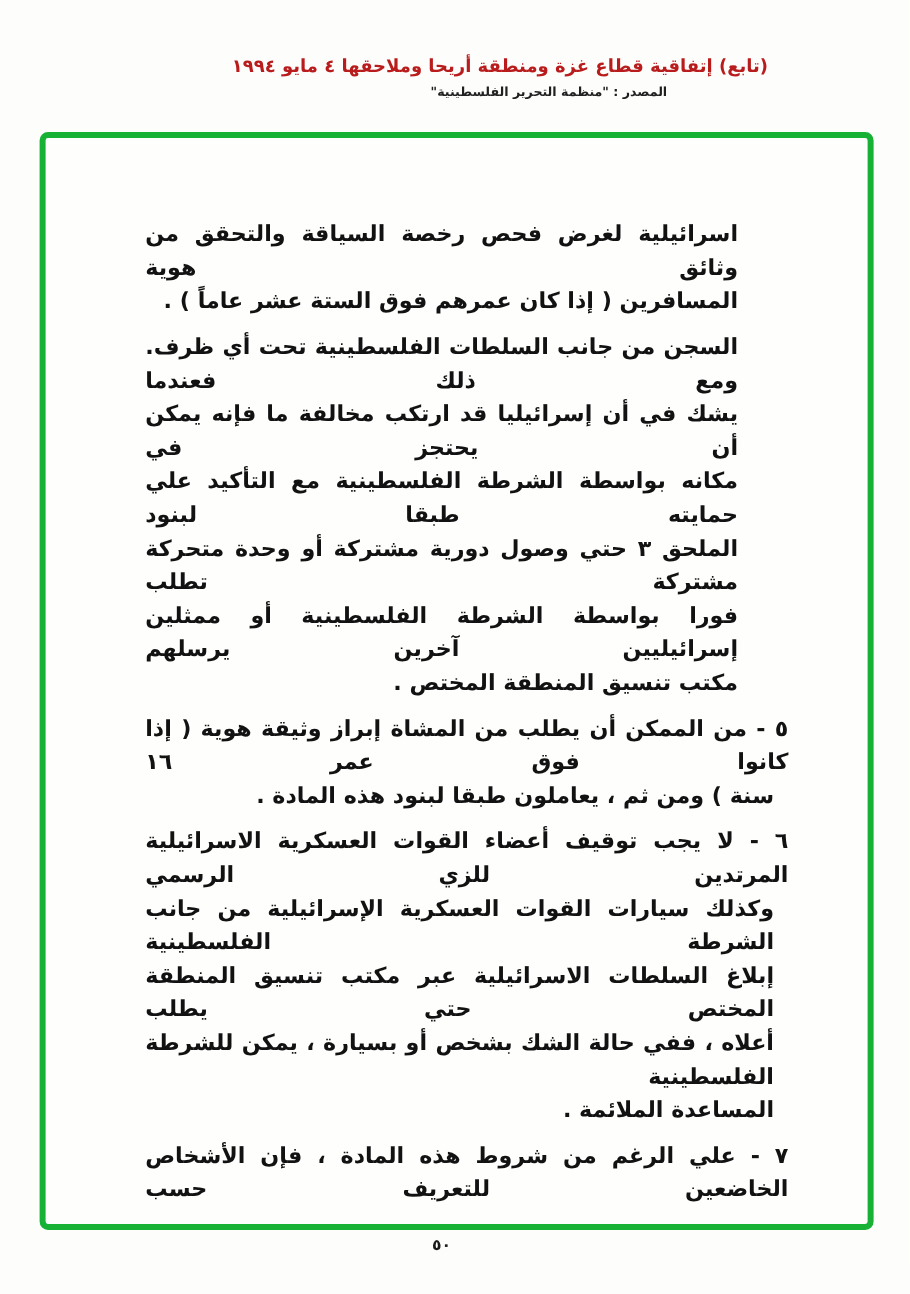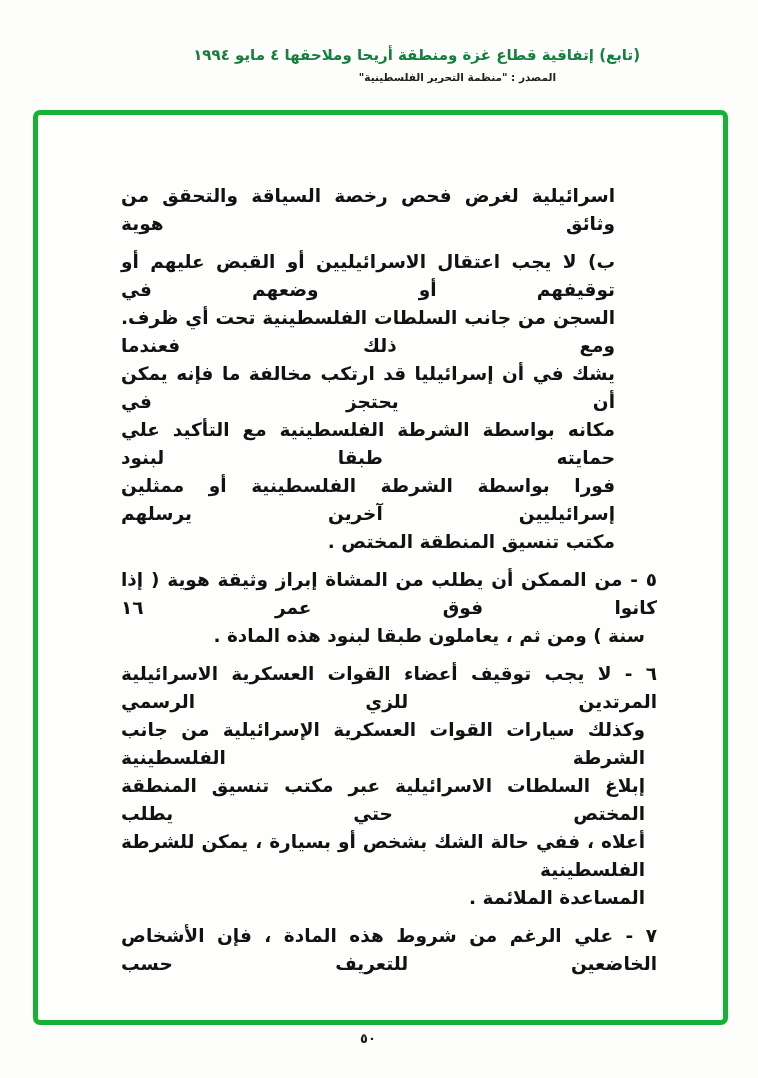--- a/index.html
+++ b/index.html
@@ -7,21 +7,21 @@
     width:758px;height:1078px;position:relative;overflow:hidden;
     background:#fdfdfb;
     font-family:"DejaVu Sans", sans-serif;
     color:#111;
   }
   
   .header-title{
     position:absolute;top:46px;right:118px;
     direction:rtl;text-align:right;
     font-size:15px;font-weight:bold;letter-spacing:.2px;
-    color:#15803d;white-space:nowrap;
+    color:#b91c1c;white-space:nowrap;
   }
   .header-source{
     position:absolute;top:71px;right:202px;
     direction:rtl;text-align:right;
     font-size:10.5px;font-weight:bold;color:#202020;white-space:nowrap;
   }
   
   .content-frame{
     position:absolute;left:33px;top:110px;
     width:685px;height:905px;
@@ -57,27 +57,28 @@
 
 <div class="header-title">(تابع) إتفاقية قطاع غزة ومنطقة أريحا وملاحقها ٤ مايو ١٩٩٤</div>
 <div class="header-source">المصدر :  "منظمة التحرير الفلسطينية"</div>
 
 <div class="content-frame"></div>
 
 <div class="doc-text">
 
   <div class="para sub">
     <div class="line">اسرائيلية لغرض فحص رخصة السياقة والتحقق من وثائق هوية</div>
+    <div class="line last">المسافرين ( إذا كان عمرهم فوق الستة عشر عاماً ) .</div>
   </div>
 
   <div class="para sub">
-    <div class="line">ب) لا يجب اعتقال الاسرائيليين أو القبض عليهم أو توقيفهم أو وضعهم في</div>
     <div class="line">السجن من جانب السلطات الفلسطينية تحت أي ظرف. ومع ذلك فعندما</div>
     <div class="line">يشك في أن إسرائيليا قد ارتكب مخالفة ما فإنه يمكن أن يحتجز في</div>
     <div class="line">مكانه بواسطة الشرطة الفلسطينية مع التأكيد علي حمايته طبقا لبنود</div>
+    <div class="line">الملحق ٣ حتي وصول دورية مشتركة أو وحدة متحركة مشتركة تطلب</div>
     <div class="line">فورا بواسطة الشرطة الفلسطينية أو ممثلين إسرائيليين آخرين يرسلهم</div>
     <div class="line last">مكتب تنسيق المنطقة المختص .</div>
   </div>
 
   <div class="para numbered">
     <div class="line">٥ - من الممكن أن يطلب من المشاة إبراز وثيقة هوية ( إذا كانوا فوق عمر ١٦</div>
     <div class="line cont last">سنة ) ومن ثم ، يعاملون طبقا لبنود هذه المادة .</div>
   </div>
 
   <div class="para numbered">

